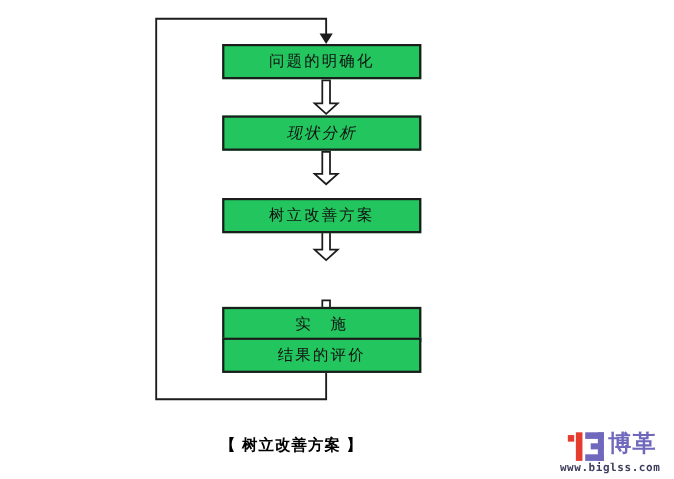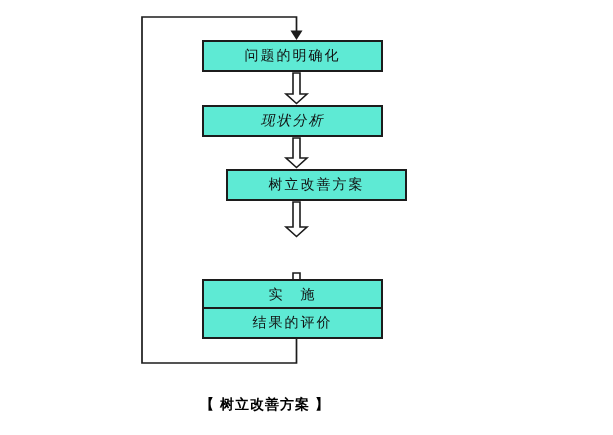--- a/index.html
+++ b/index.html
@@ -16,32 +16,32 @@
     left: 0; top: 0;
     width: 613px; height: 435px;
   }
   .flow-box {
     position: absolute;
     left: 202px;
     width: 181px;
     height: 32px;
     box-sizing: border-box;
     border: 2px solid #1c1c1c;
-    background: #5eead4;
+    background: #22c55e;
     display: flex;
     align-items: center;
     justify-content: center;
     font-size: 14px;
     letter-spacing: 2px;
     color: #111111;
     white-space: pre;
   }
   .flow-box.b1 { top: 40px; }
   .flow-box.b2 { top: 105px; font-style: italic; }
-  .flow-box.b3 { top: 169px; margin-left: 24px; }
+  .flow-box.b3 { top: 180px; }
   .flow-box.b4 { top: 238px; margin-top: 41px; }
   .flow-box.b5 { top: 307px; }
   .caption {
     position: absolute;
     top: 396px;
     left: 265px;
     transform: translateX(-50%);
     font-size: 14px;
     font-weight: bold;
     color: #000000;
@@ -102,14 +102,28 @@
   </svg>
 
   <div class="flow-box b1">问题的明确化</div>
   <div class="flow-box b2">现状分析</div>
   <div class="flow-box b3">树立改善方案</div>
   <div class="flow-box b4">实　施</div>
   <div class="flow-box b5">结果的评价</div>
 
   <div class="caption">【 树立改善方案 】</div>
 
+  <div class="logo">
+    <div class="logo-row">
+      <svg class="logo-mark" viewBox="0 0 34 28" xmlns="http://www.w3.org/2000/svg">
+        <rect x="0" y="3.5" width="6" height="6" fill="#e63c30"></rect>
+        <rect x="7.5" y="1" width="6" height="26" fill="#e63c30"></rect>
+        <rect x="16" y="1" width="17" height="6" fill="#7068bd"></rect>
+        <rect x="27.5" y="1" width="5.5" height="26" fill="#7068bd"></rect>
+        <rect x="21" y="11" width="12" height="5.5" fill="#7068bd"></rect>
+        <rect x="16" y="21" width="17" height="6" fill="#7068bd"></rect>
+      </svg>
+      <span class="brand-name">博革</span>
+    </div>
+    <span class="brand-url">www.biglss.com</span>
+  </div>
 
 </div>
 
 </body></html>

